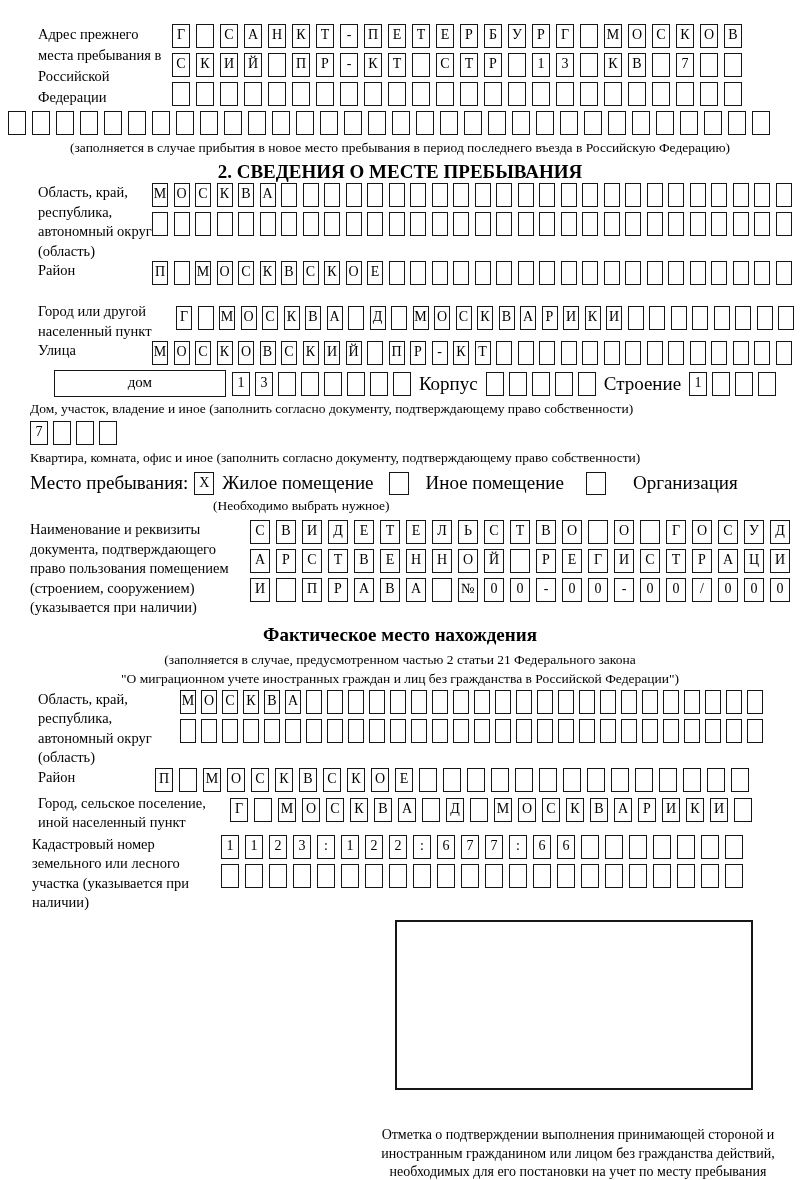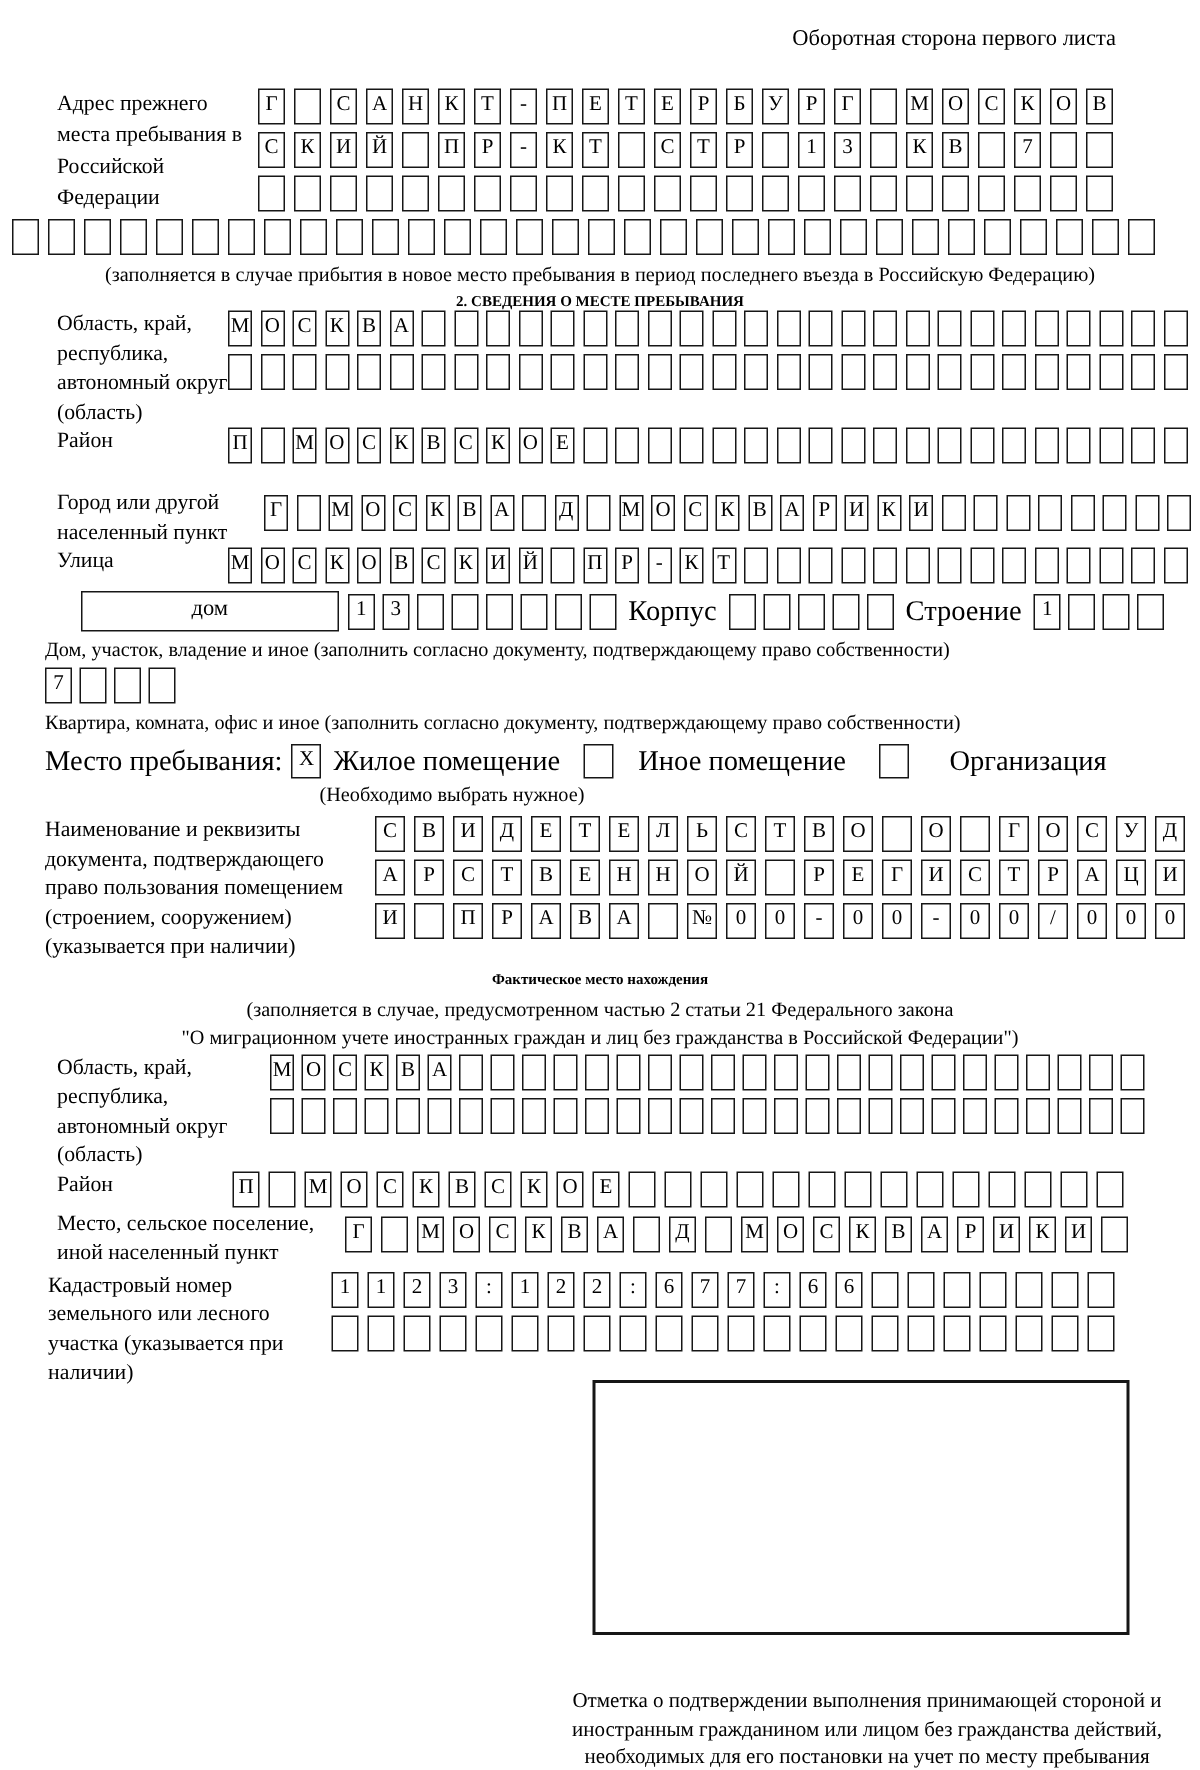--- a/index.html
+++ b/index.html
@@ -18,21 +18,21 @@
     height:24px; text-align:center; font-size:14px; line-height:20px; overflow:hidden;
   }
   .w18 .cb{width:18px; margin-right:6px;}
   .w16 .cb{width:16px; margin-right:5.5px;}
   .w16n .cb{width:16px; margin-right:5px;}
   .w20 .cb{width:20px; margin-right:6px;}
   .w18n5 .cb{width:18px; margin-right:5px;}
   .boxrow .cb:last-child{margin-right:0;}
   .caption{font-size:13.5px; line-height:17px;}
   .center{text-align:center;}
-  .sec-title{font-size:10px; font-weight:bold; text-align:center;}
+  .sec-title{font-size:19px; font-weight:bold; text-align:center;}
   .labelbox{
     box-sizing:border-box; border:1.6px solid #161616; height:27px; text-align:center;
     font-size:15px; line-height:23px; flex:0 0 auto; background:#fff;
   }
   .chk{
     flex:0 0 auto; box-sizing:border-box; border:1.6px solid #161616; width:20px; height:23px;
     text-align:center; font-size:14px; line-height:19px; background:#fff;
   }
   .inline-lbl{font-size:19px; white-space:nowrap;}
   .stamp{
@@ -42,21 +42,20 @@
   .stamp-caption{
     position:absolute; left:358px; top:1126px; width:440px;
     text-align:center; font-size:14px; line-height:18.5px;
   }
 </style>
 </head>
 <body>
 
 <div class="page">
 
-  <div class="top-note">Оборотная сторона первого листа</div>
 
   <div class="field" style="margin:24px 0 0 38px;">
     <div class="flabel" style="width:134px; line-height:21px;">Адрес прежнего места пребывания в Российской Федерации</div>
     <div class="rows">
       <div class="boxrow w18">
           <span class="cb">Г</span>
           <span class="cb"></span>
           <span class="cb">С</span>
           <span class="cb">А</span>
           <span class="cb">Н</span>
@@ -382,21 +381,21 @@
   <div style="display:flex; align-items:center; margin:4px 0 0 30px;">
     <div class="boxrow w18n5">
         <span class="cb">7</span>
         <span class="cb"></span>
         <span class="cb"></span>
         <span class="cb"></span>
       </div>
   </div>
   <div class="caption" style="margin:4px 0 0 30px;">Квартира, комната, офис и иное (заполнить согласно документу, подтверждающему право собственности)</div>
 
-  <div style="display:flex; align-items:center; margin:6px 0 0 30px;">
+  <div style="display:flex; align-items:flex-start; margin:6px 0 0 30px;">
     <span class="inline-lbl">Место пребывания:</span>
     <span class="chk" style="margin-left:6px;">X</span>
     <span class="inline-lbl" style="margin-left:8px;">Жилое помещение</span>
     <span class="chk" style="margin-left:15px;"></span>
     <span class="inline-lbl" style="margin-left:17px;">Иное помещение</span>
     <span class="chk" style="margin-left:22px;"></span>
     <span class="inline-lbl" style="margin-left:27px;">Организация</span>
   </div>
   <div class="caption" style="margin:2px 0 0 213px;">(Необходимо выбрать нужное)</div>
 
@@ -570,21 +569,21 @@
         <span class="cb"></span>
         <span class="cb"></span>
         <span class="cb"></span>
         <span class="cb"></span>
         <span class="cb"></span>
         <span class="cb"></span>
       </div>
   </div>
 
   <div class="field" style="margin-top:2px;">
-    <div class="flabel" style="margin-left:38px; width:192px;">Место, сельское поселение, иной населенный пункт</div>
+    <div class="flabel" style="margin-left:38px; width:192px;">Город, сельское поселение, иной населенный пункт</div>
     <div class="boxrow w18" style="margin-top:4px;">
         <span class="cb">Г</span>
         <span class="cb"></span>
         <span class="cb">М</span>
         <span class="cb">О</span>
         <span class="cb">С</span>
         <span class="cb">К</span>
         <span class="cb">В</span>
         <span class="cb">А</span>
         <span class="cb"></span>

